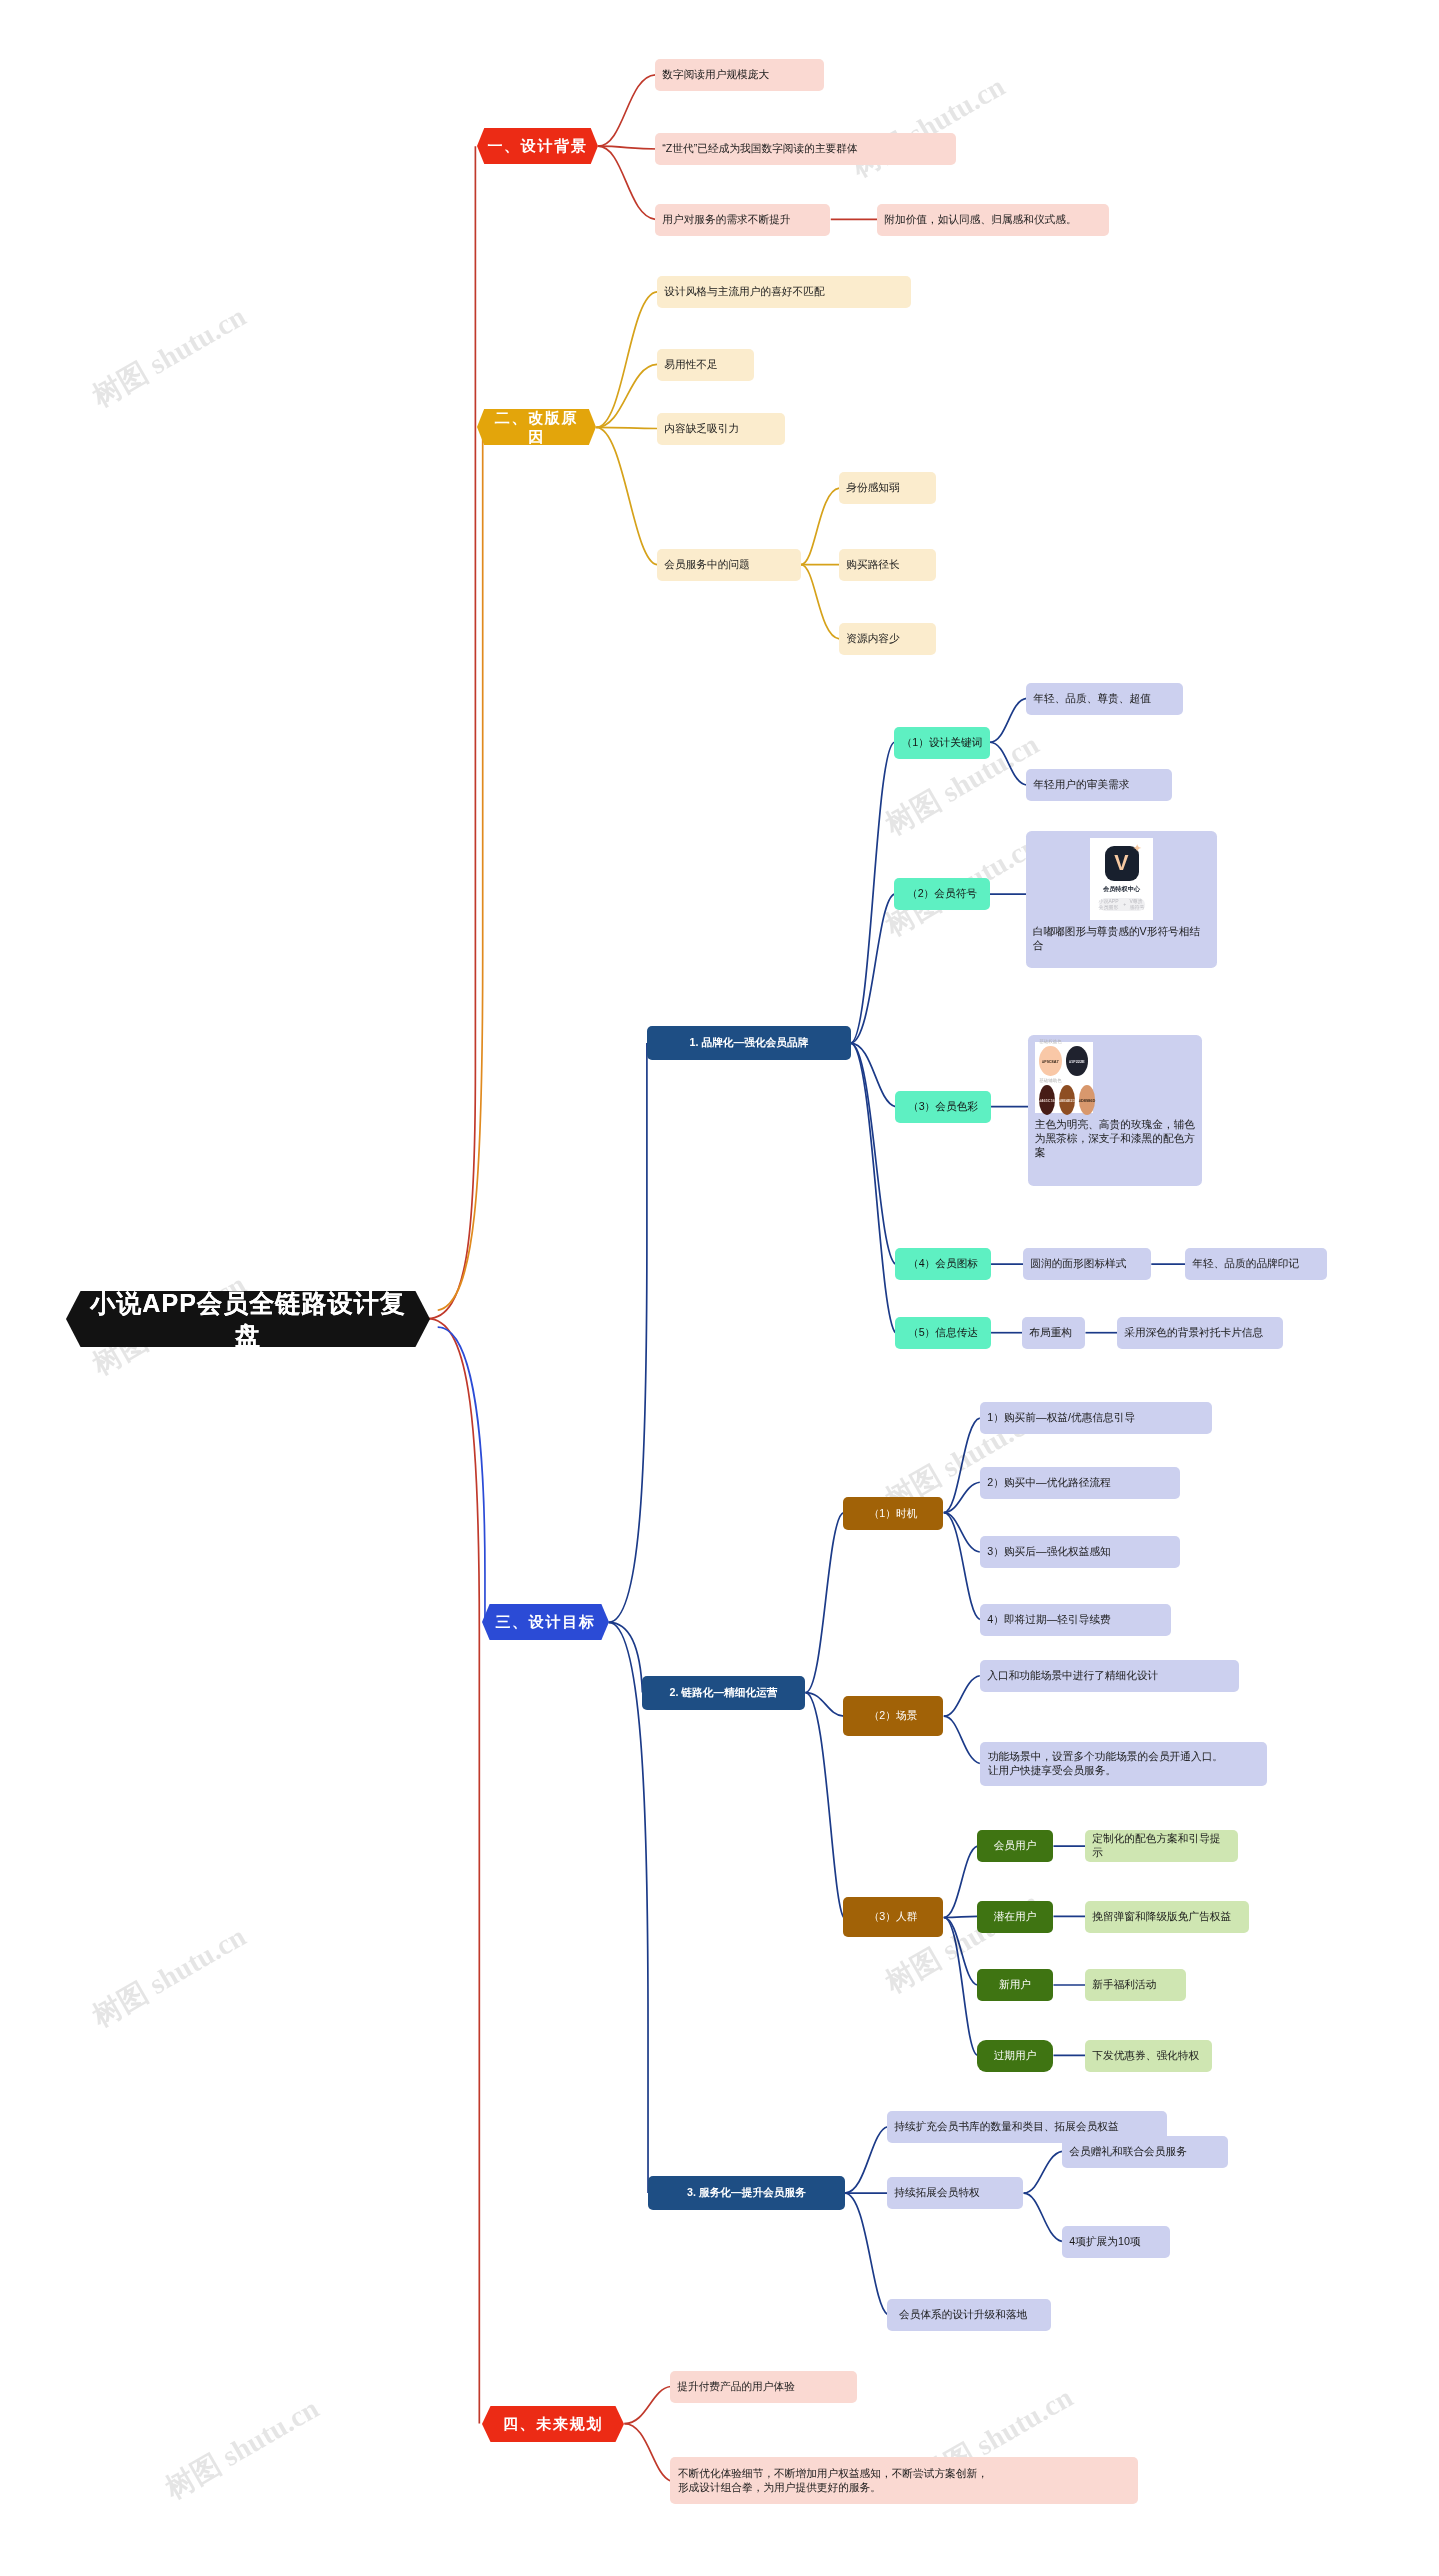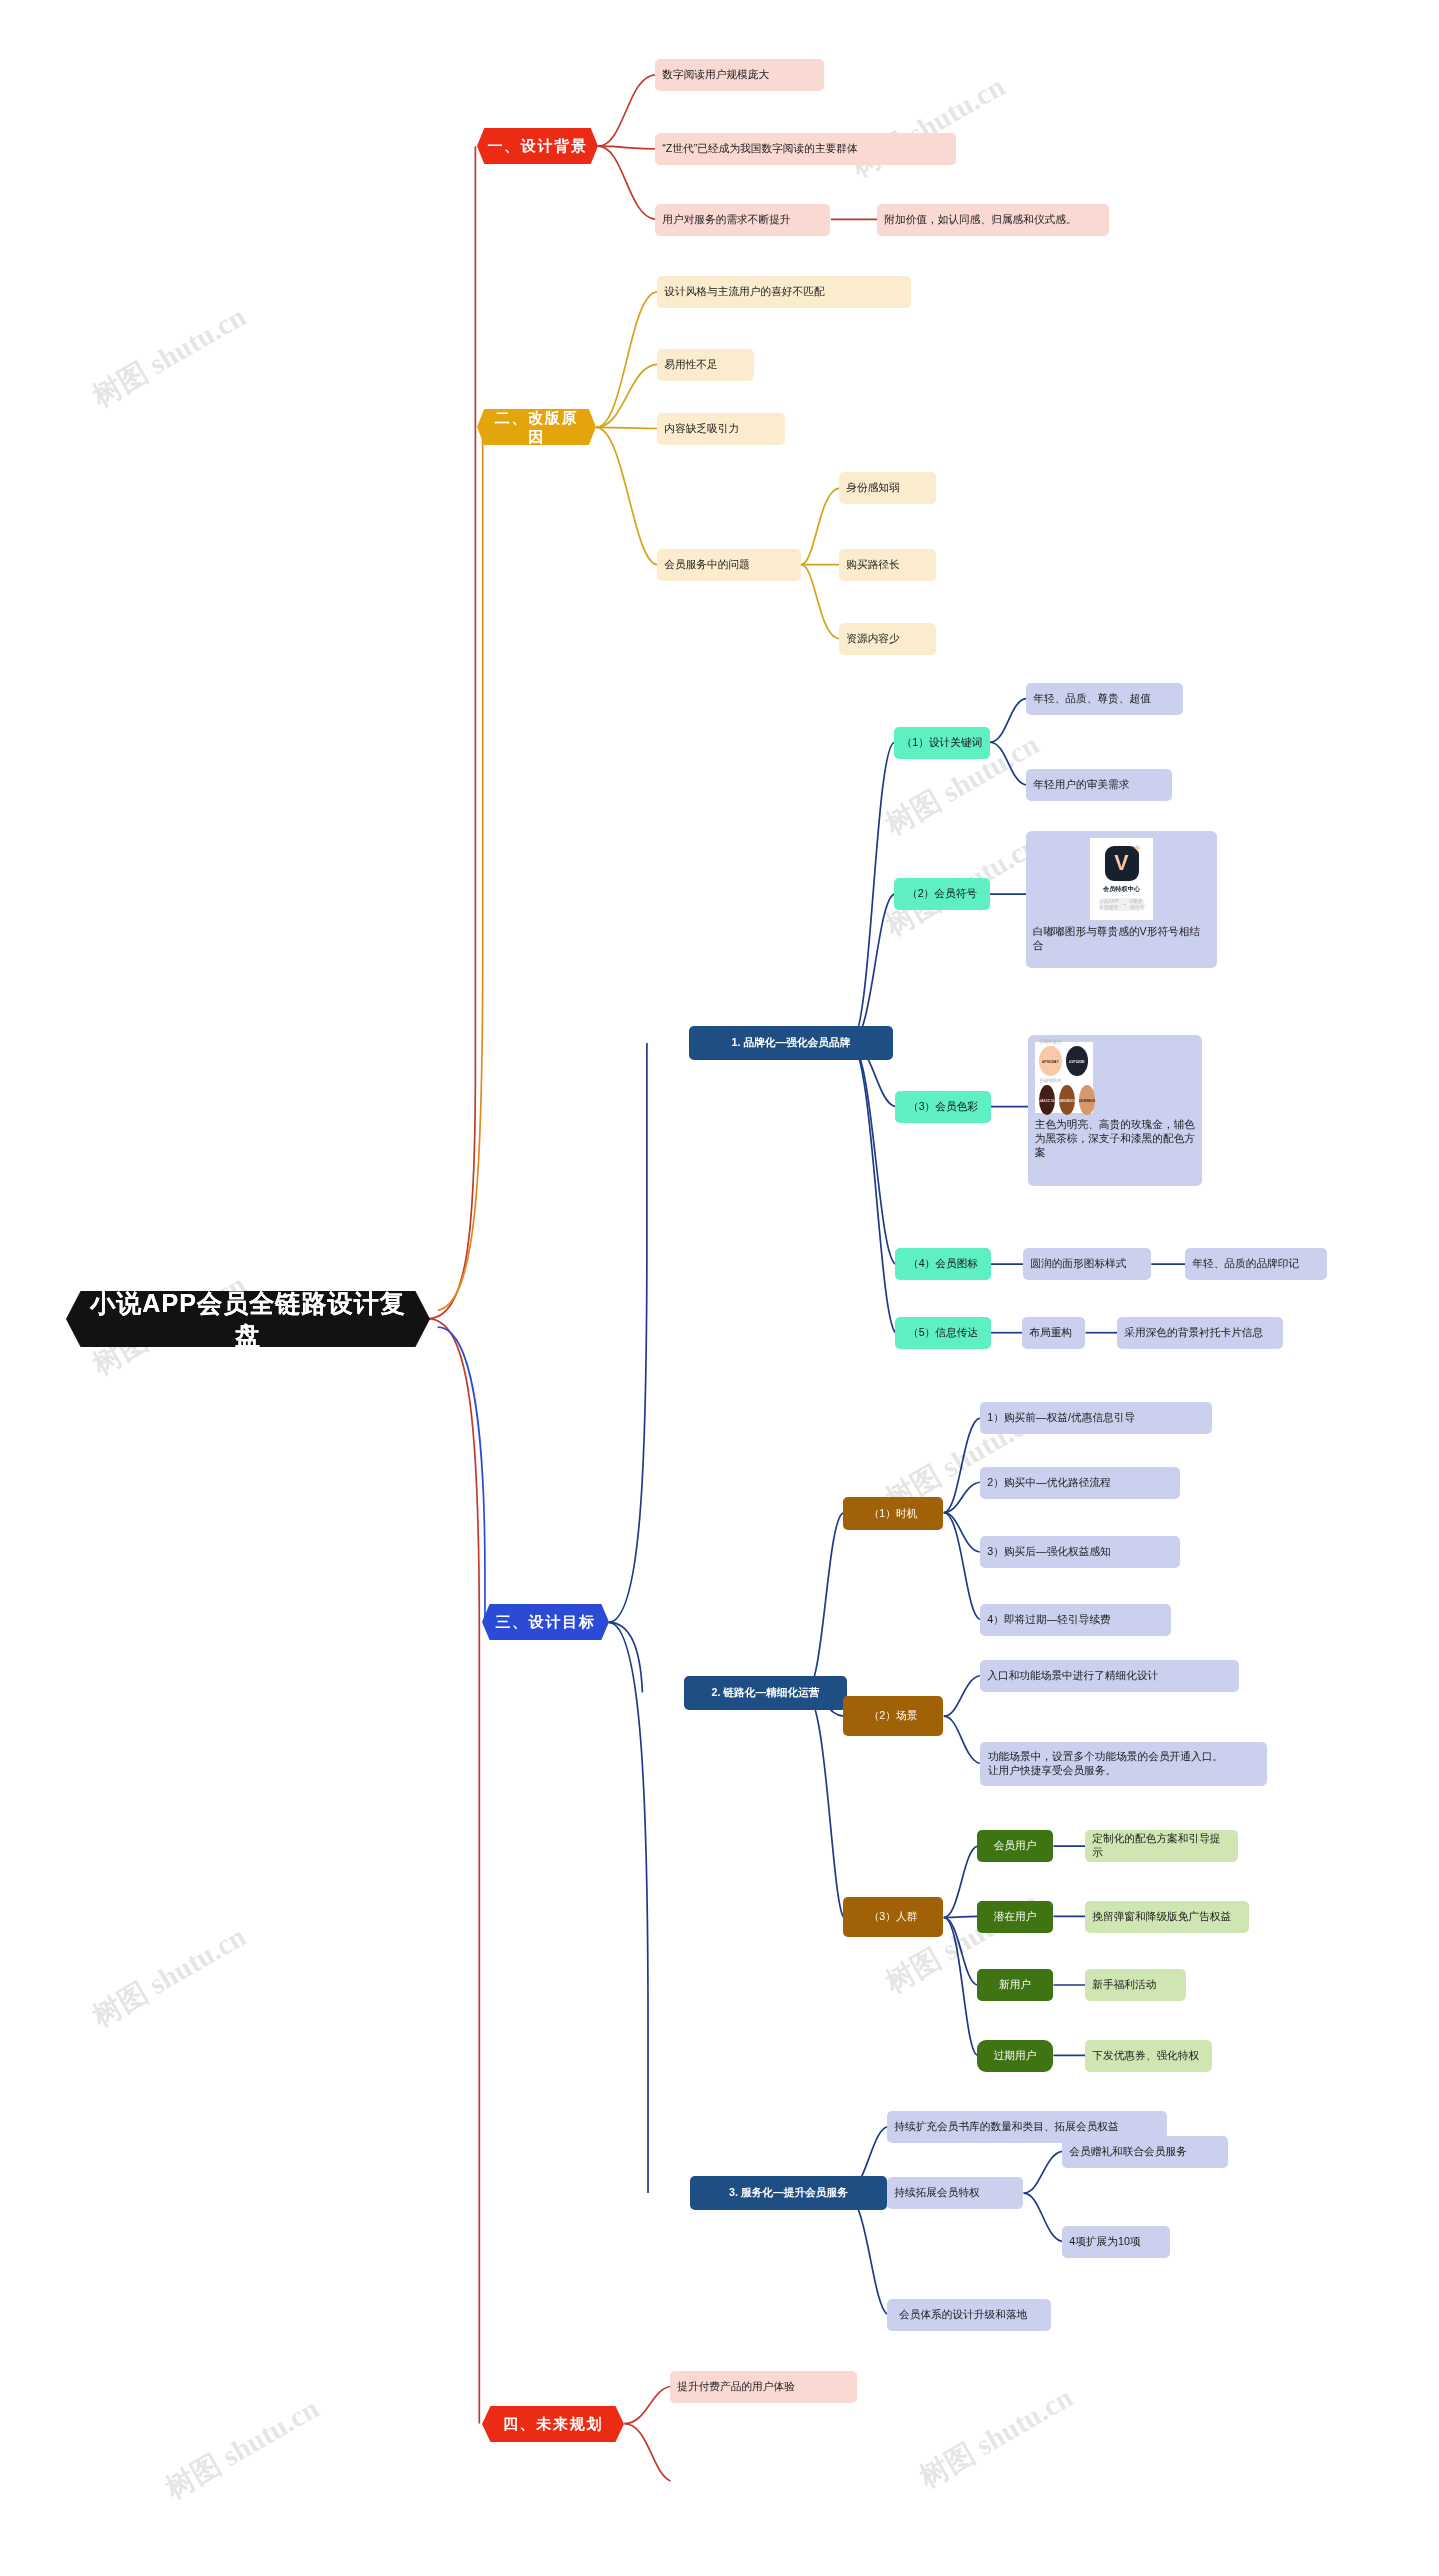--- a/index.html
+++ b/index.html
@@ -33,21 +33,21 @@
   .chapter.red    { background:#ec2b15; }
   .chapter.gold   { background:#e3a50b; }
   .chapter.blue   { background:#2b4bd6; }
 
   
   .leaf { font-size:10.7px; color:#1a1a1a; border-radius:5px; padding:0 7.3px; }
   .leaf.pink   { background:#fad9d2; }
   .leaf.cream  { background:#fbeccd; }
   .leaf.lav    { background:#ccd0ef; }
   .leaf.teal   { background:#5ef0c2; color:#121212; }
-  .leaf.dkblue { background:#1e4e84; color:#ffffff; font-weight:bold;margin-left:42px; }
+  .leaf.dkblue { background:#1e4e84; color:#ffffff; font-weight:bold; }
   .leaf.slate  { background:#a16207; color:#ffffff; }
   .leaf.olive  { background:#3f7412; color:#ffffff; }
   .leaf.lgreen { background:#cfe6b2; color:#1a1a1a; }
   .leaf.multi  { align-items:center; text-align:left; justify-content:flex-start; padding:5.6px 7.9px; }
   .leaf.left   { justify-content:flex-start; text-align:left; }
 
   
   .imgcard { background:#ccd0ef; border-radius:5.6px; display:flex; flex-direction:column;
              align-items:center; padding:6.7px 6.7px 5.6px 6.7px; }
   .imgcard .pic { background:#ffffff; display:flex; flex-direction:column;
@@ -275,15 +275,17 @@
   <div class="node leaf lav left" style="left:887px; top:2111px; width:280px; height:31.5px;">持续扩充会员书库的数量和类目、拓展会员权益</div>
   <div class="node leaf lav left" style="left:887px; top:2177px; width:136px; height:31.5px;">持续拓展会员特权</div>
   <div class="node leaf lav left" style="left:887px; top:2299px; width:164px; height:31.5px;padding-left:12px;">会员体系的设计升级和落地</div>
 
   <div class="node leaf lav left" style="left:1062px; top:2136px; width:166px; height:31.5px;">会员赠礼和联合会员服务</div>
   <div class="node leaf lav left" style="left:1062px; top:2226px; width:108px; height:31.5px;">4项扩展为10项</div>
 
   <div class="node chapter red" style="left:482px; top:2406px; width:142px; height:36px;">四、未来规划</div>
 
   <div class="node leaf pink left" style="left:670px; top:2371px; width:187px; height:31.5px;">提升付费产品的用户体验</div>
+  <div class="node leaf pink multi" style="left:670px; top:2457px; width:468px; height:47px;">不断优化体验细节，不断增加用户权益感知，不断尝试方案创新，
+形成设计组合拳，为用户提供更好的服务。</div>
 
 </div>
 
 
 </body></html>

